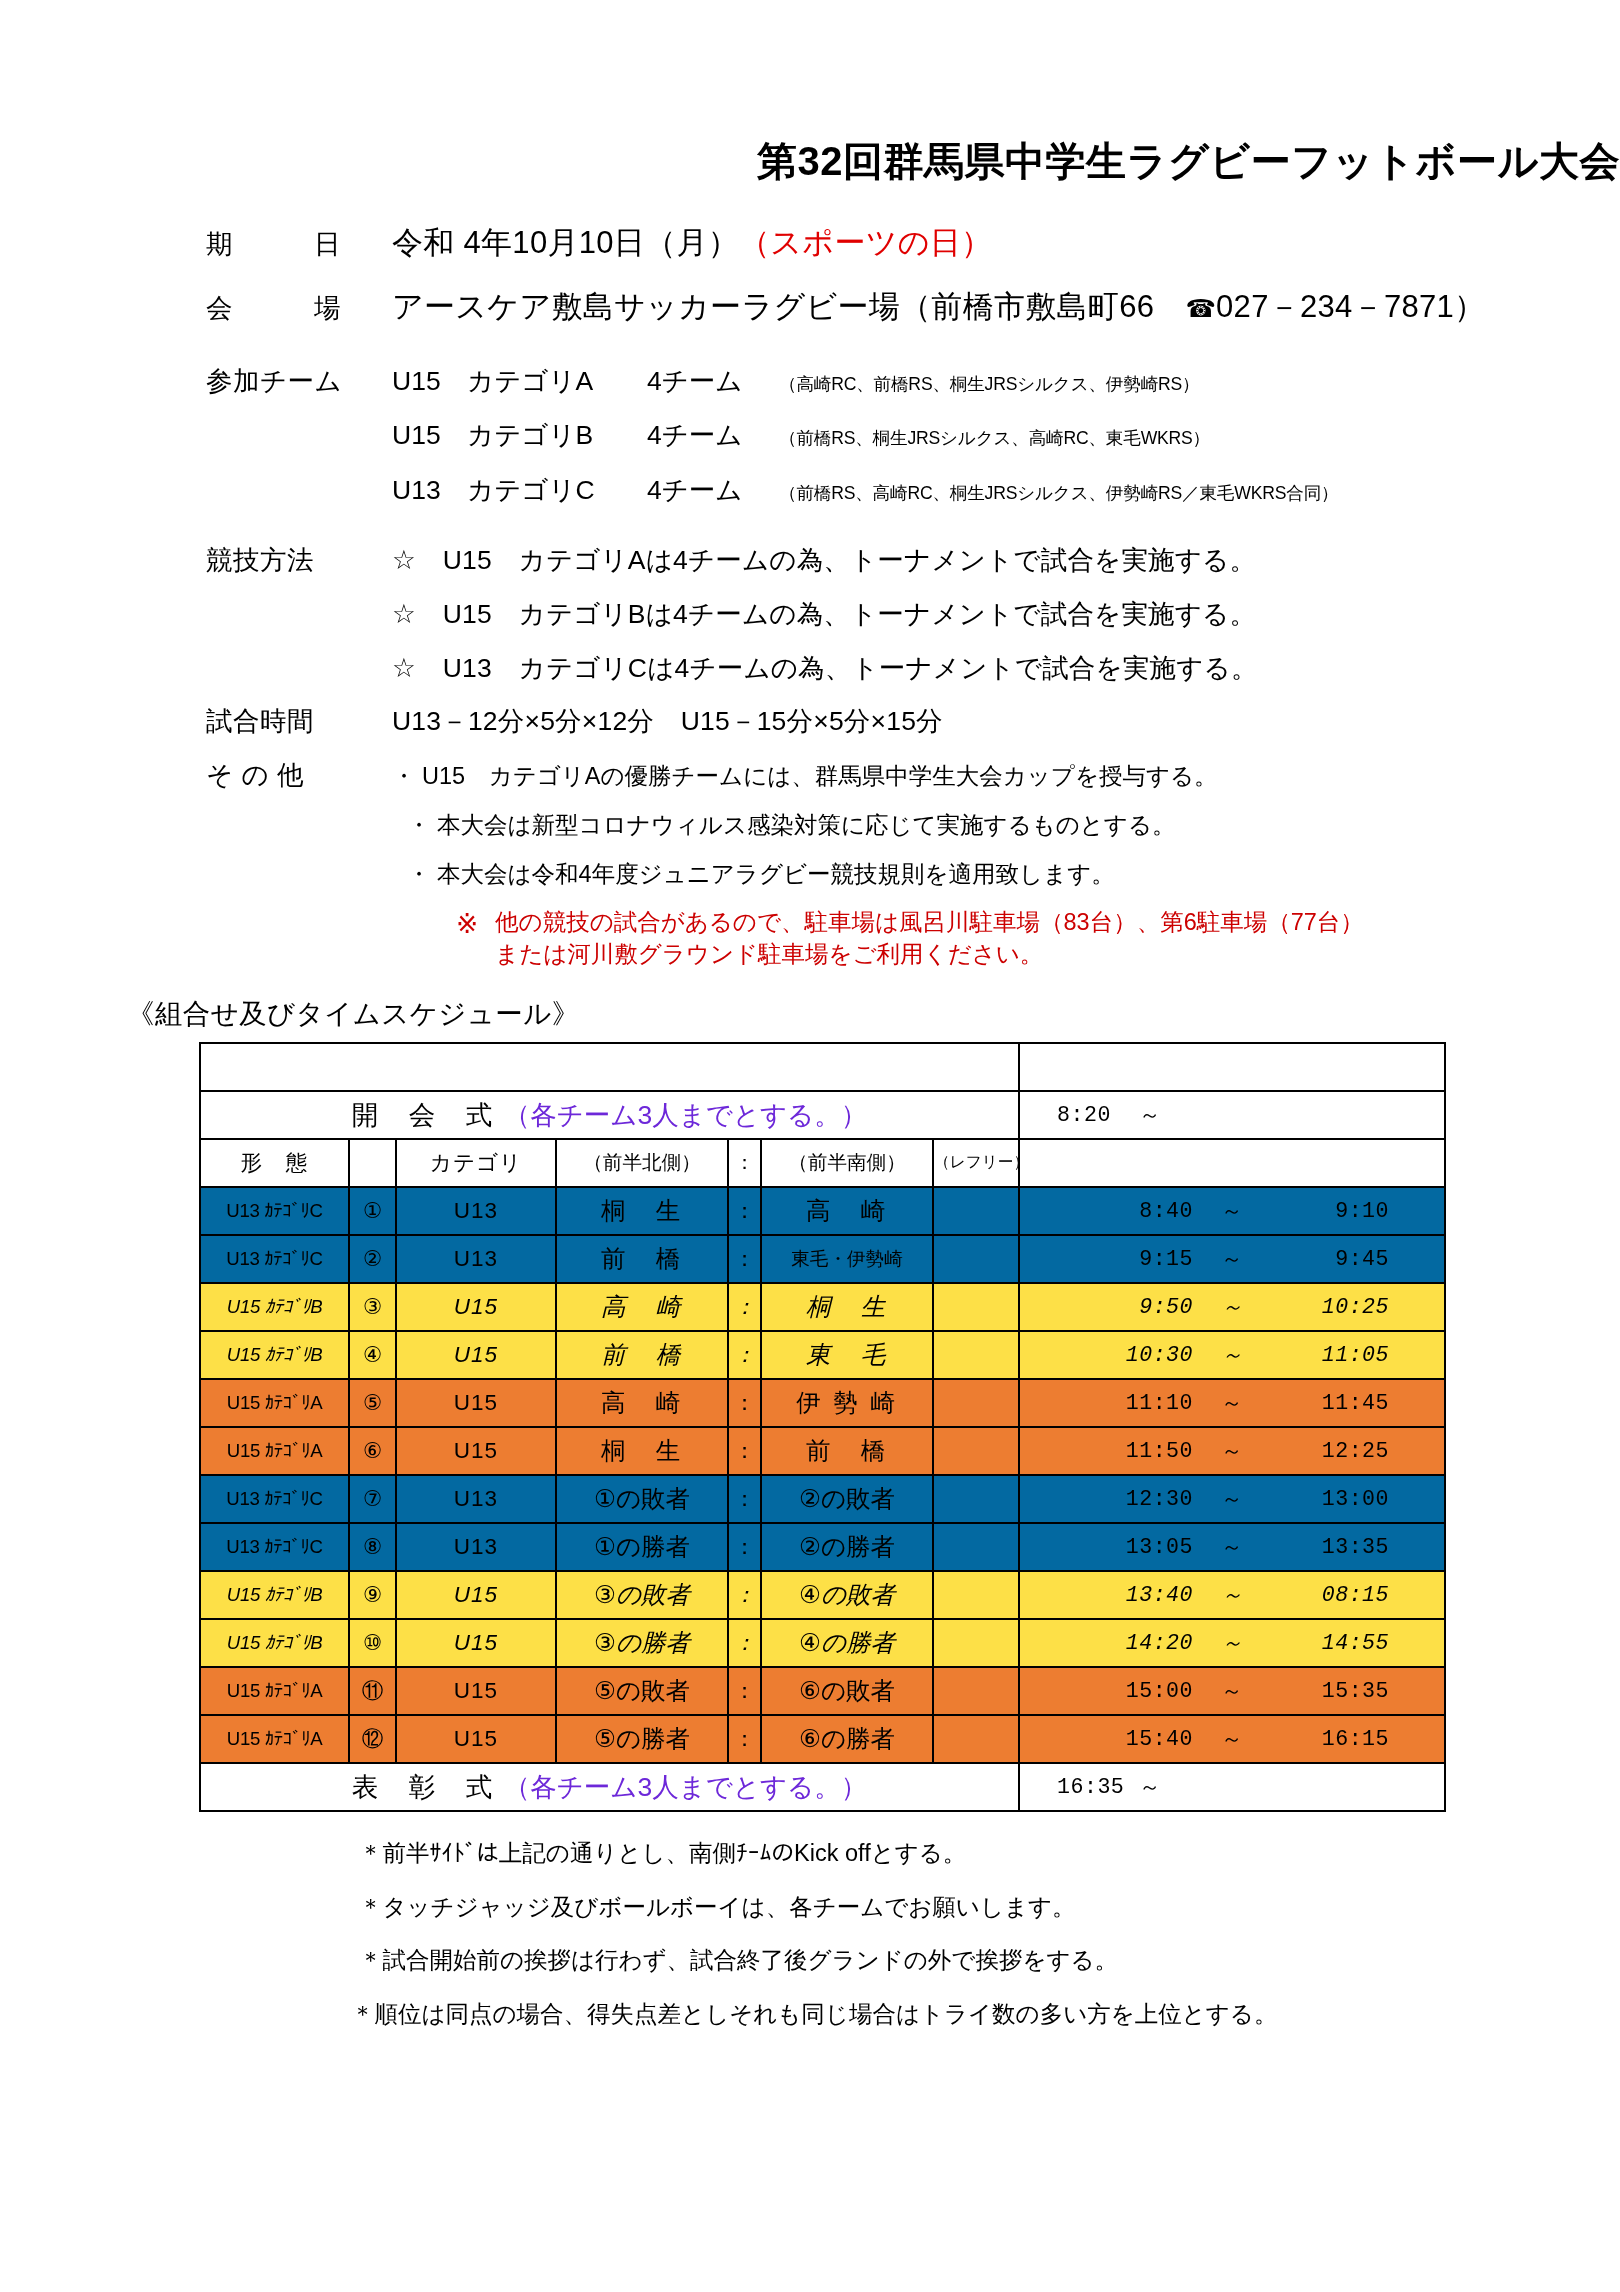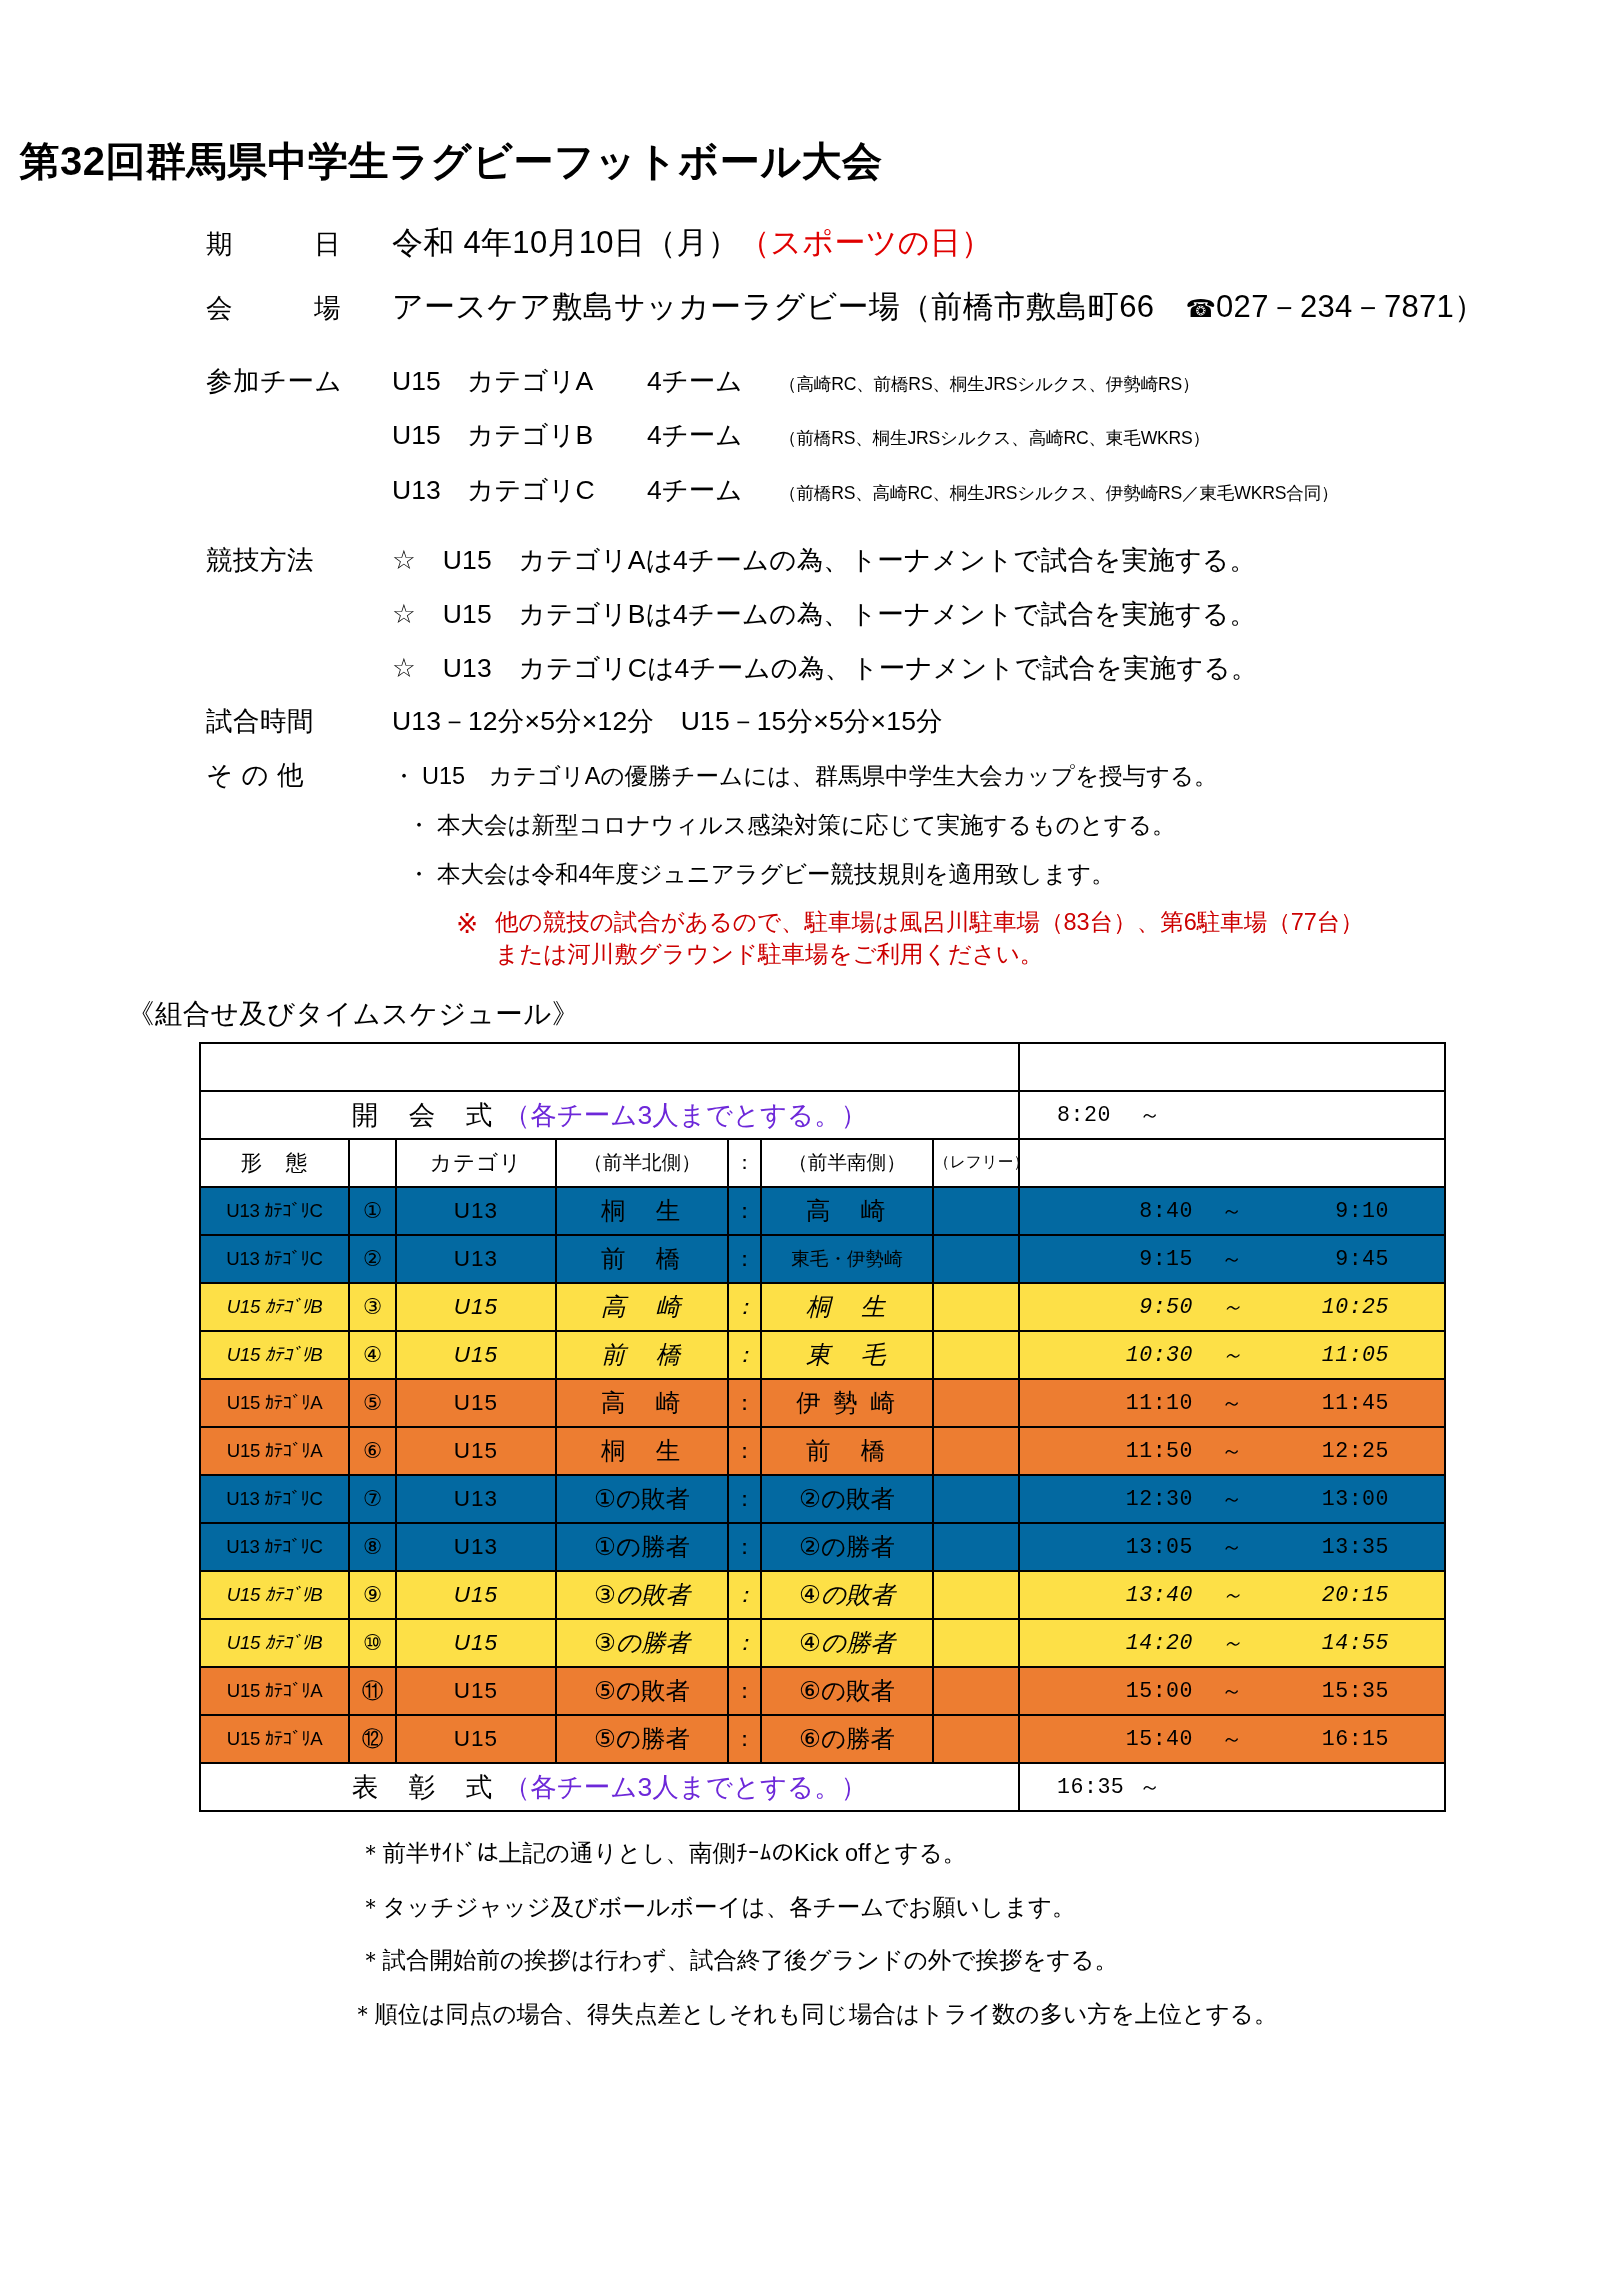--- a/index.html
+++ b/index.html
@@ -18,21 +18,21 @@
   .page {
     position: relative;
     width: 1620px;
     height: 2293px;
     padding: 0;
     box-sizing: border-box;
   }
 
   
   .doc-title {
-    text-align: left;
+    text-align: right;
     font-size: 40px;
     font-weight: bold;
     letter-spacing: 0.5px;
     margin: 0;
     padding-top: 139px;
     padding-left: 19.6px;
     line-height: 1.1;
   }
 
   
@@ -503,21 +503,21 @@
           <td class="cell-num">⑨</td>
           <td class="cell-cat">U15</td>
           <td class="cell-team" style="letter-spacing:0px">③の敗者</td>
           <td class="cell-colon">：</td>
           <td class="cell-team" style="letter-spacing:0px">④の敗者</td>
           <td></td>
           <td class="time-cell">
             <div class="time-inner">
               <span class="t-start">13:40</span>
               <span class="t-tilde">～</span>
-              <span class="t-end">20:15</span>
+              <span class="t-end">08:15</span>
             </div>
           </td>
         </tr>
 
         <tr class="bg-yellow">
           <td class="cell-form">U15 ｶﾃｺﾞﾘB</td>
           <td class="cell-num">⑩</td>
           <td class="cell-cat">U15</td>
           <td class="cell-team" style="letter-spacing:0px">③の勝者</td>
           <td class="cell-colon">：</td>

